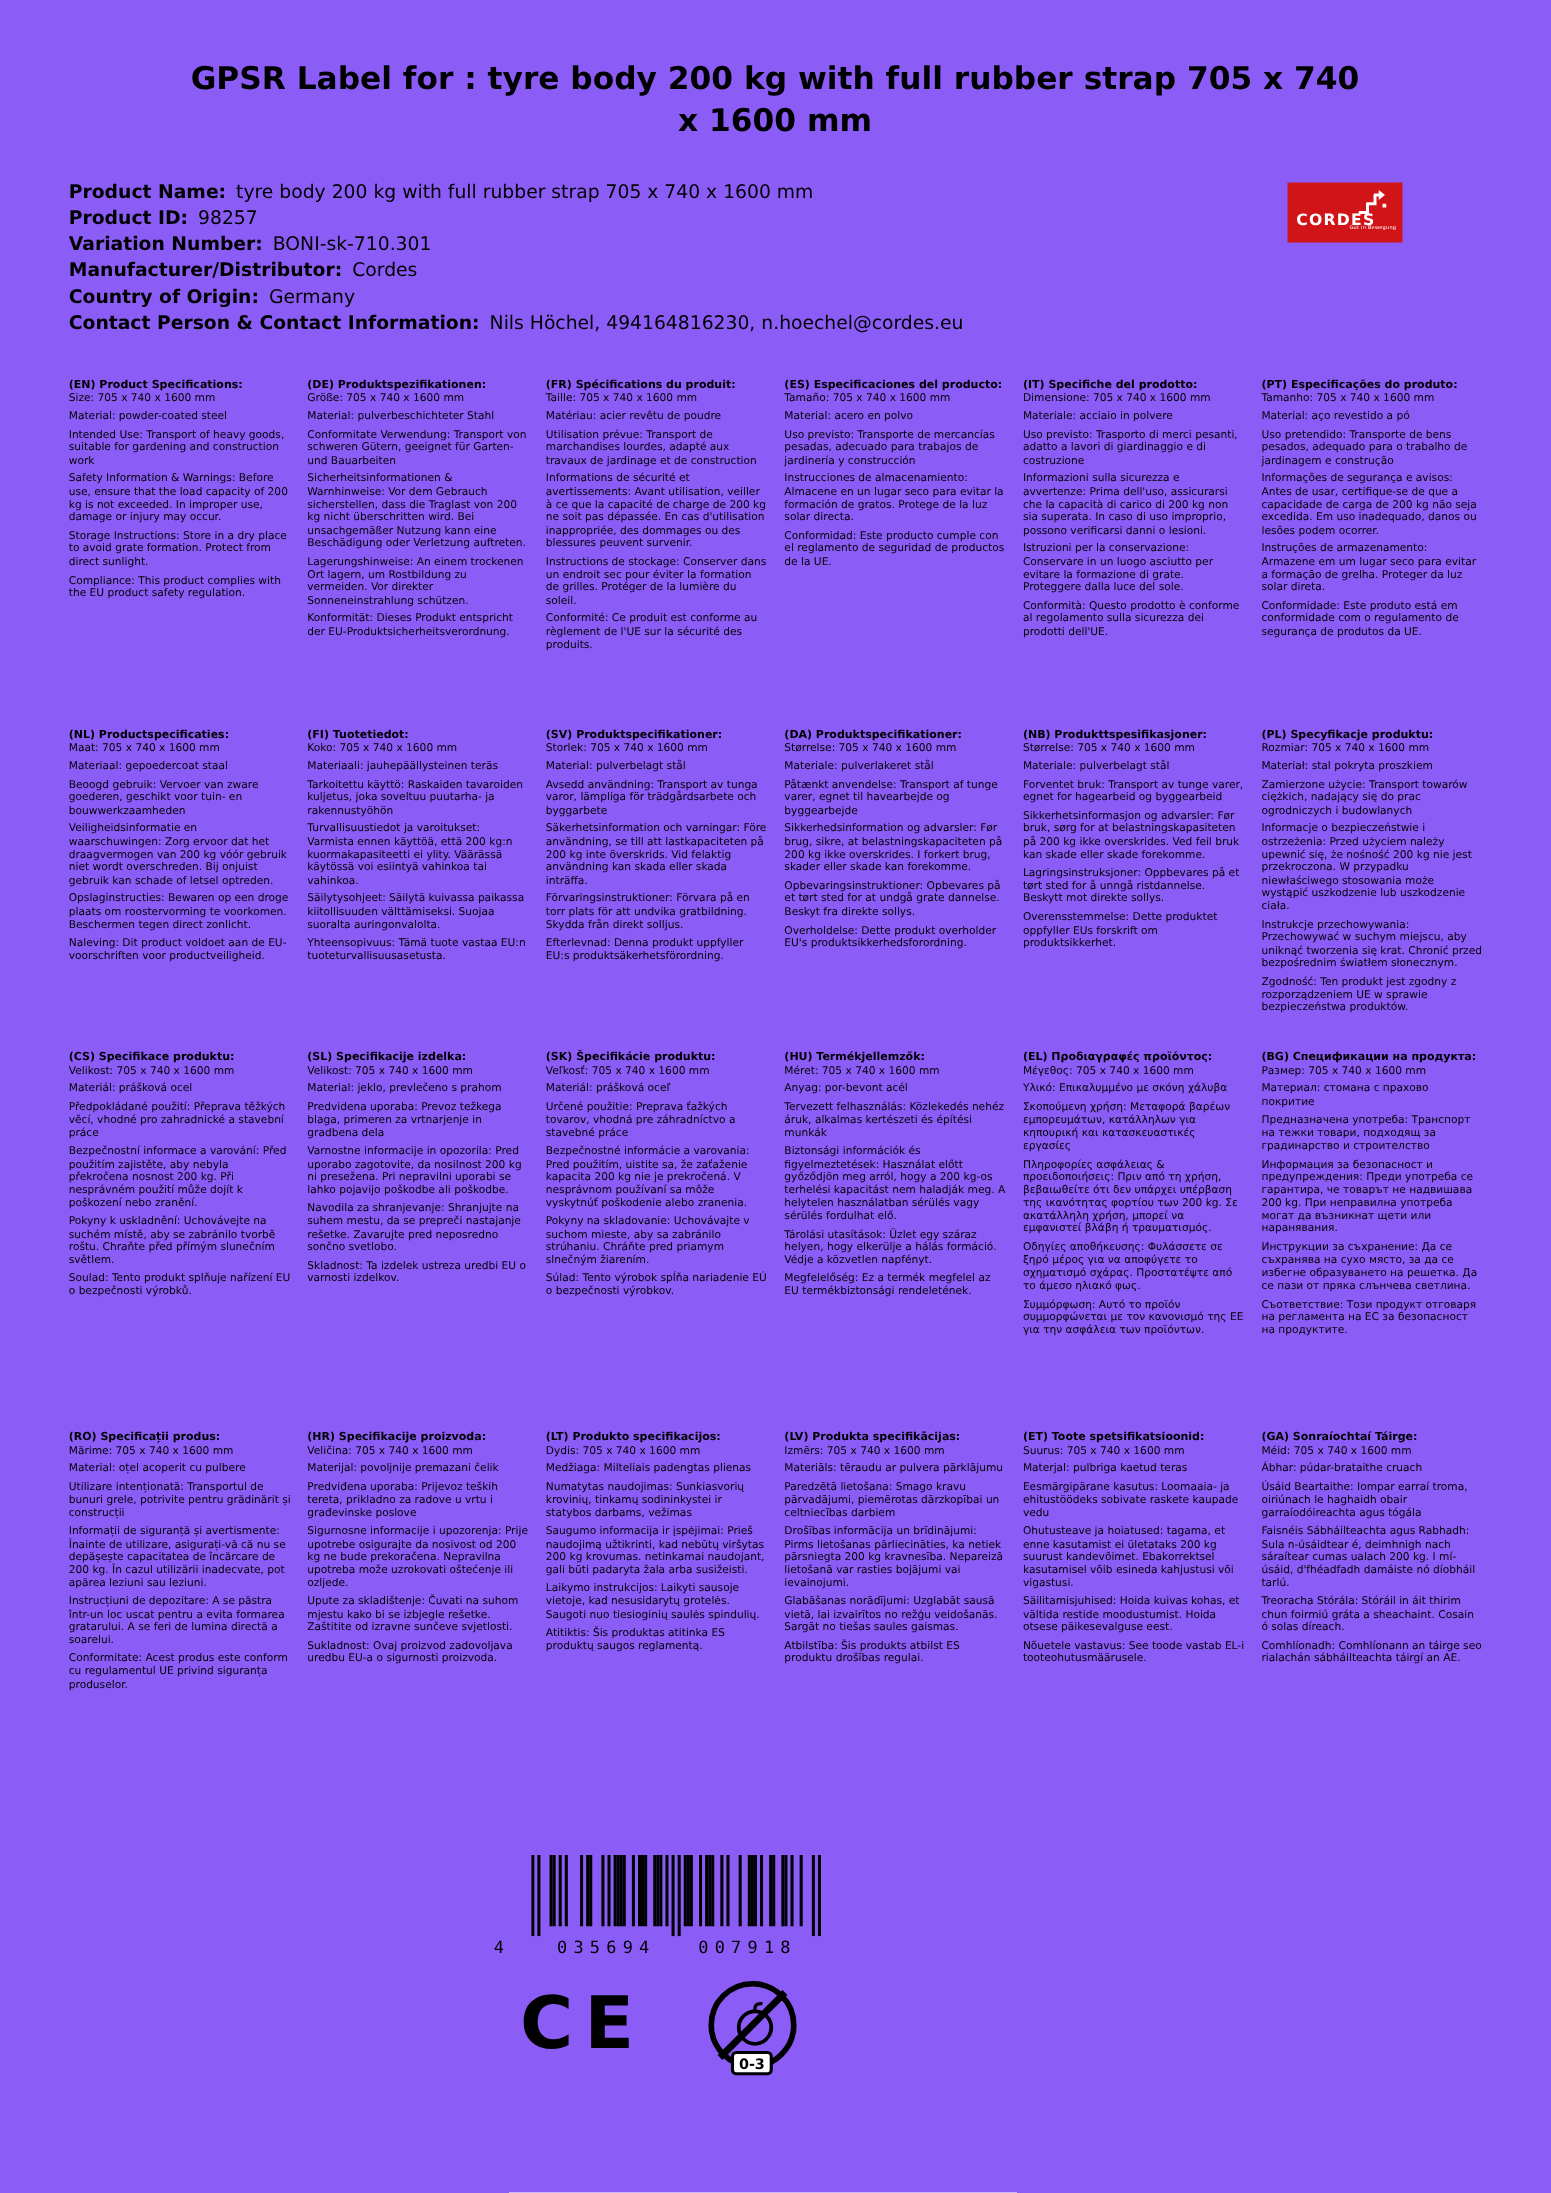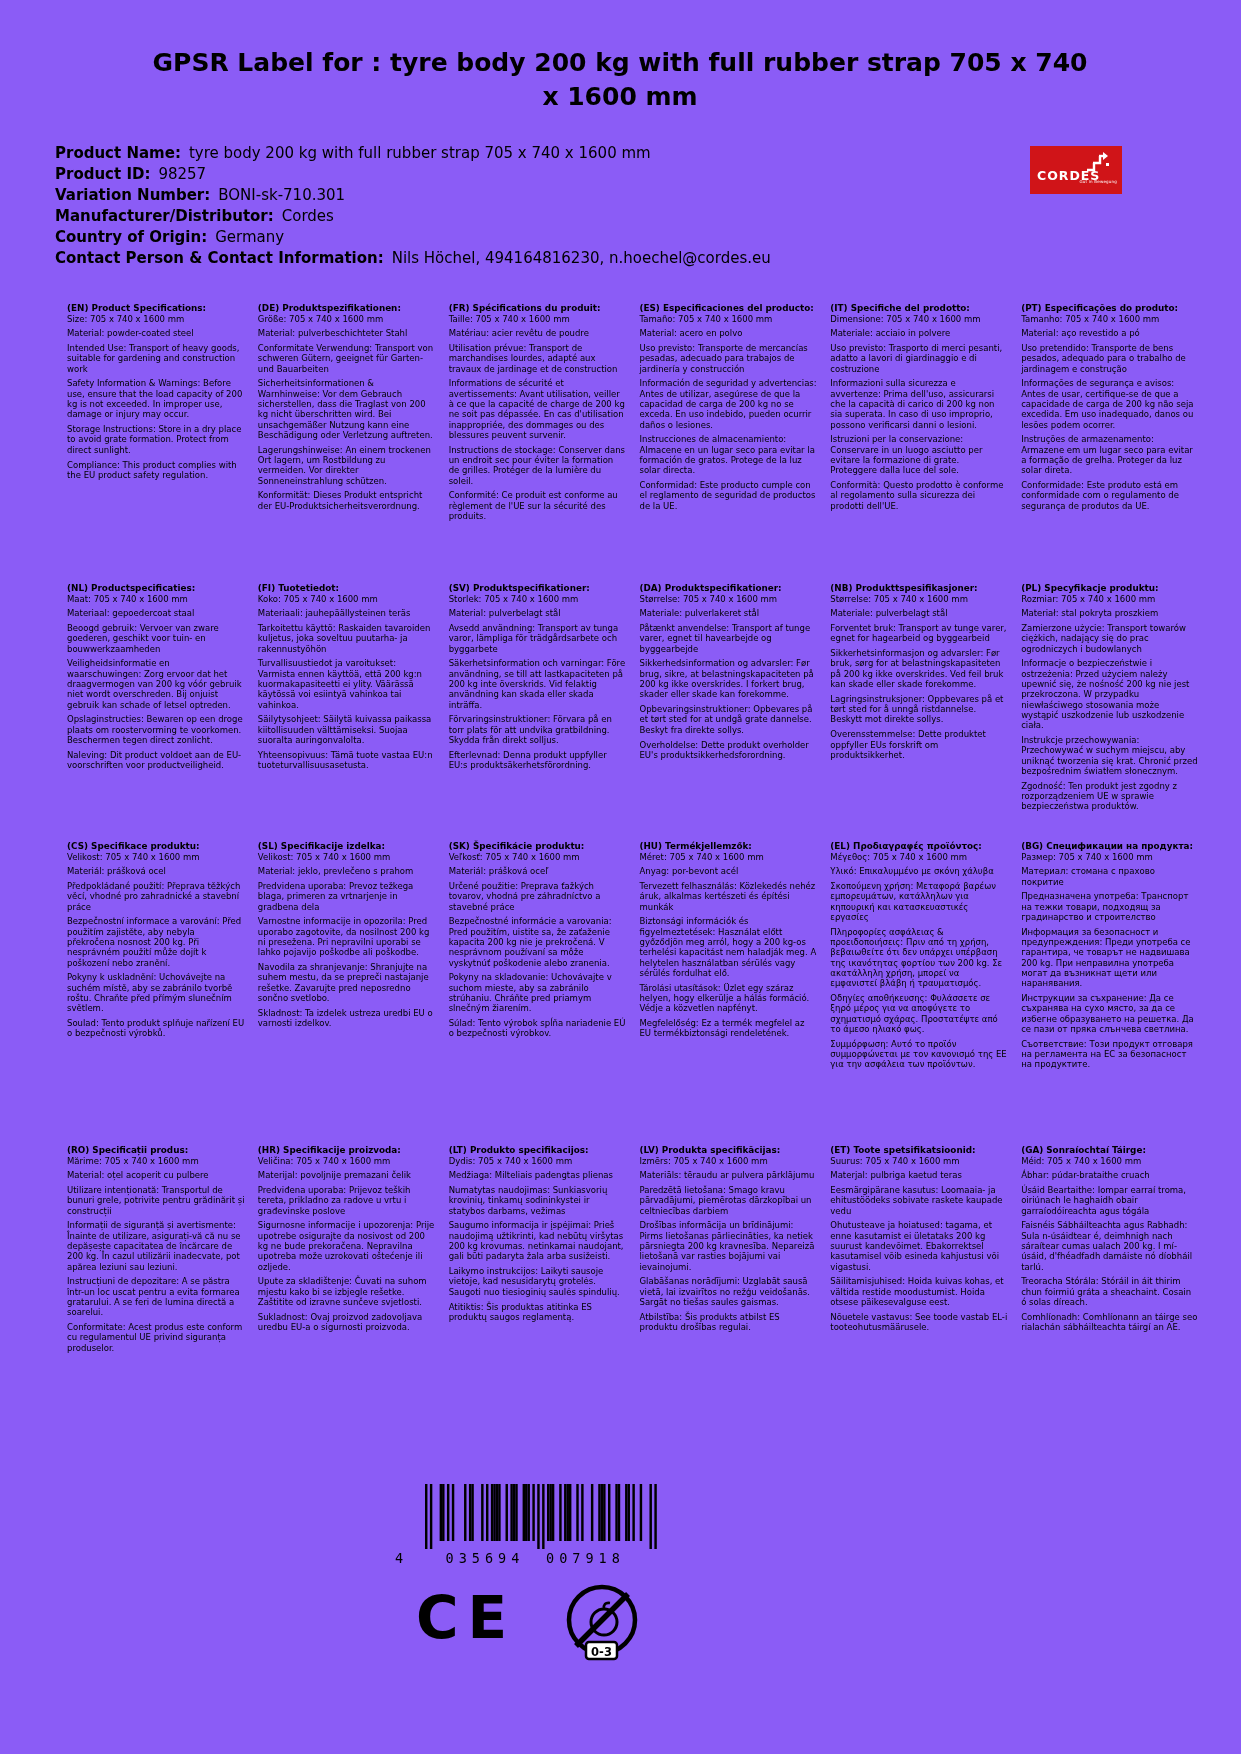--- a/index.html
+++ b/index.html
@@ -19,33 +19,33 @@
   .logo{position:absolute;left:1030px;top:146px;width:92px;height:48px;}
   .logo-box{position:absolute;inset:0;}
   .logo-text{position:absolute;left:7px;bottom:11px;color:#fff;font-weight:bold;
              font-size:12.5px;letter-spacing:1px;}
   .logo-arrow{position:absolute;right:12px;top:5px;}
   .logo-tagline{position:absolute;right:5px;bottom:10px;color:#fff;font-size:4px;letter-spacing:.2px;}
 
   
   .blocks{position:absolute;left:55px;top:303px;width:1132px;display:grid;
           grid-template-columns:repeat(6,1fr);column-gap:13px;
-          grid-template-rows:280px 258px 304px auto;align-items:start;margin-left:12px;}
+          grid-template-rows:280px 258px 304px auto;align-items:start;}
   .block{font-size:8.5px;line-height:10.3px;}
   .block-header{font-weight:bold;font-size:8.8px;line-height:10.5px;}
   .block p{margin:0 0 4.5px 0;}
 
   
   .barcode{position:absolute;left:425px;top:1484px;width:240px;height:90px;}
   .barcode svg rect{fill:#000;}
   .bc-digit{position:absolute;font-family:"DejaVu Sans Mono",monospace;font-size:13.5px;
             letter-spacing:5px;top:66px;}
   .bc-first{left:-30px;}
   .bc-g1{left:8px;width:104px;text-align:center;}
-  .bc-g2{left:121px;width:104px;}
+  .bc-g2{left:121px;width:104px;text-align:center;}
 
   
   .ce{position:absolute;left:416px;top:1592px;font-size:58px;font-weight:bold;
       letter-spacing:9px;line-height:52px;}
 
   
   .age{position:absolute;left:560px;top:1580px;}
   .age text{font-family:"DejaVu Sans",sans-serif;font-weight:bold;}
 </style>
 </head>
@@ -118,21 +118,20 @@
         <p>Utilisation prévue: Transport de marchandises lourdes, adapté aux travaux de jardinage et de construction</p>
         <p>Informations de sécurité et avertissements: Avant utilisation, veiller à ce que la capacité de charge de 200 kg ne soit pas dépassée. En cas d'utilisation inappropriée, des dommages ou des blessures peuvent survenir.</p>
         <p>Instructions de stockage: Conserver dans un endroit sec pour éviter la formation de grilles. Protéger de la lumière du soleil.</p>
         <p>Conformité: Ce produit est conforme au règlement de l'UE sur la sécurité des produits.</p>
       </div>
       <div class="block">
     <div class="block-header">(ES) Especificaciones del producto:</div>
   <p>Tamaño: 705 x 740 x 1600 mm</p>
         <p>Material: acero en polvo</p>
         <p>Uso previsto: Transporte de mercancías pesadas, adecuado para trabajos de jardinería y construcción</p>
-        <p>Información de seguridad y advertencias: Antes de utilizar, asegúrese de que la capacidad de carga de 200 kg no se exceda. En uso indebido, pueden ocurrir daños o lesiones.</p>
         <p>Instrucciones de almacenamiento: Almacene en un lugar seco para evitar la formación de gratos. Protege de la luz solar directa.</p>
         <p>Conformidad: Este producto cumple con el reglamento de seguridad de productos de la UE.</p>
       </div>
       <div class="block">
     <div class="block-header">(IT) Specifiche del prodotto:</div>
   <p>Dimensione: 705 x 740 x 1600 mm</p>
         <p>Materiale: acciaio in polvere</p>
         <p>Uso previsto: Trasporto di merci pesanti, adatto a lavori di giardinaggio e di costruzione</p>
         <p>Informazioni sulla sicurezza e avvertenze: Prima dell'uso, assicurarsi che la capacità di carico di 200 kg non sia superata. In caso di uso improprio, possono verificarsi danni o lesioni.</p>
         <p>Istruzioni per la conservazione: Conservare in un luogo asciutto per evitare la formazione di grate. Proteggere dalla luce del sole.</p>

